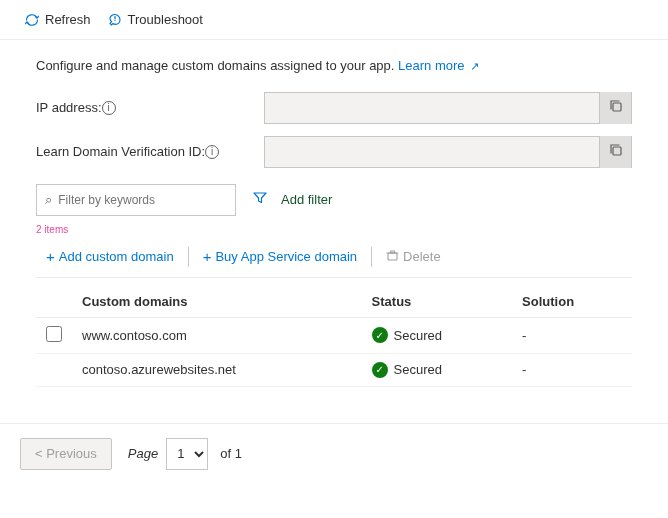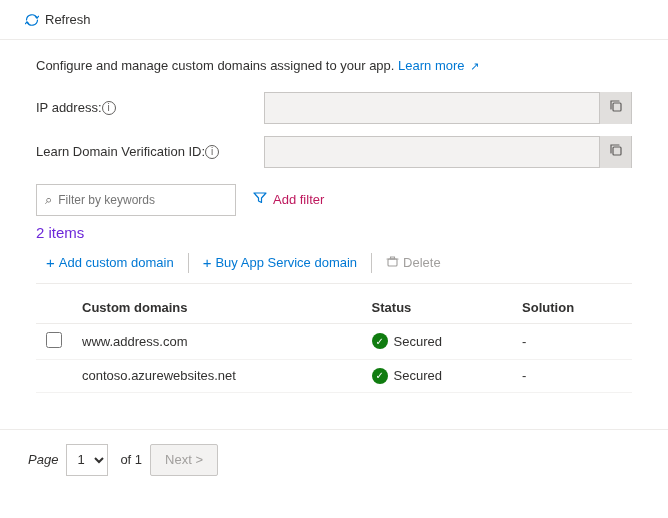--- a/index.html
+++ b/index.html
@@ -125,34 +125,34 @@
     .filter-input {
       border: none;
       outline: none;
       font-size: 12px;
       flex: 1;
       color: #737373;
     }
     .add-filter-btn {
       display: flex;
       align-items: center;
-      gap: 6px;
+      gap: 14px;
       background: none;
       border: 1px solid transparent;
       cursor: pointer;
       font-size: 13px;
-      color: #be185d;
+      color: #14532d;
       padding: 4px 8px;
       height: 32px;
       border-radius: 2px;
     }
 
     .items-count {
-      font-size: 15px;
-      color: #6d28d9;
+      font-size: 10px;
+      color: #ec4899;
       margin-bottom: 10px;
     }
 
     
     .action-bar {
       display: flex;
       align-items: center;
       gap: 0;
       margin-bottom: 8px;
       border-bottom: 1px solid #edebe9;
@@ -297,20 +297,30 @@
   <button class="toolbar-btn">
     <span class="toolbar-icon">
       <svg width="14" height="14" viewBox="0 0 14 14" fill="none">
         <path d="M1.5 7A5.5 5.5 0 0 1 12 5" stroke="#0078d4" stroke-width="1.2" fill="none" stroke-linecap="round"></path>
         <path d="M12.5 7A5.5 5.5 0 0 1 2 9" stroke="#0078d4" stroke-width="1.2" fill="none" stroke-linecap="round"></path>
         <polyline points="10,3 12,5 14,3" fill="none" stroke="#0078d4" stroke-width="1.2" stroke-linejoin="round"></polyline>
         <polyline points="0,11 2,9 4,11" fill="none" stroke="#0078d4" stroke-width="1.2" stroke-linejoin="round"></polyline>
       </svg>
     </span>
     <span>Refresh</span>
+  </button>
+  <button class="toolbar-btn">
+    <span class="toolbar-icon">
+      <svg width="14" height="14" viewBox="0 0 14 14" fill="none">
+        <path d="M7 1.5C4 1.5 2 3.5 2 5.5c0 1.2.6 2.3 1.5 3L2 10.5l1.5 1.5 1.5-1.5c.7.5 1.6.8 2.5.8 2.5 0 4.5-2 4.5-4.5S9.5 1.5 7 1.5z" stroke="#0078d4" stroke-width="1.2" fill="none"></path>
+        <line x1="7" y1="3.5" x2="7" y2="6" stroke="#0078d4" stroke-width="1.2" stroke-linecap="round"></line>
+        <circle cx="7" cy="7.5" r="0.6" fill="#0078d4"></circle>
+      </svg>
+    </span>
+    <span>Troubleshoot</span>
   </button>
 </div>
 
 <div class="content">
 
   <p class="description">
     <span>Configure and manage custom domains assigned to your app.</span>
     <a href="#">
       <span>Learn more</span>
       <span style="font-size:11px; margin-left:2px;">↗</span>
@@ -399,21 +409,21 @@
         <th class="checkbox-cell"></th>
         <th>Custom domains</th>
         <th>Status</th>
         <th>Solution</th>
       </tr>
     </thead>
     <tbody id="table-body">
 
     <tr>
           <td class="checkbox-cell"><input type="checkbox" class="row-checkbox" style=""></td>
-          <td>www.address.com</td>
+          <td>www.contoso.com</td>
           <td>
             <span class="status-badge">
               <span class="status-icon">✓</span>
               <span>Secured</span>
             </span>
           </td>
           <td>-</td>
         </tr>
         <tr>
           <td class="checkbox-cell"></td>
@@ -425,21 +435,21 @@
             </span>
           </td>
           <td>-</td>
         </tr>
       </tbody>
   </table>
 
 </div>
 
 <div class="pagination">
+  <button class="page-btn disabled">
+    <span>&lt; Previous</span>
+  </button>
   <span class="page-label">Page</span>
   <select class="page-select">
     <option>1</option>
   </select>
   <span class="page-of">of 1</span>
-  <button class="page-btn disabled">
-    <span>Next &gt;</span>
-  </button>
 </div>
 
 </body></html>

